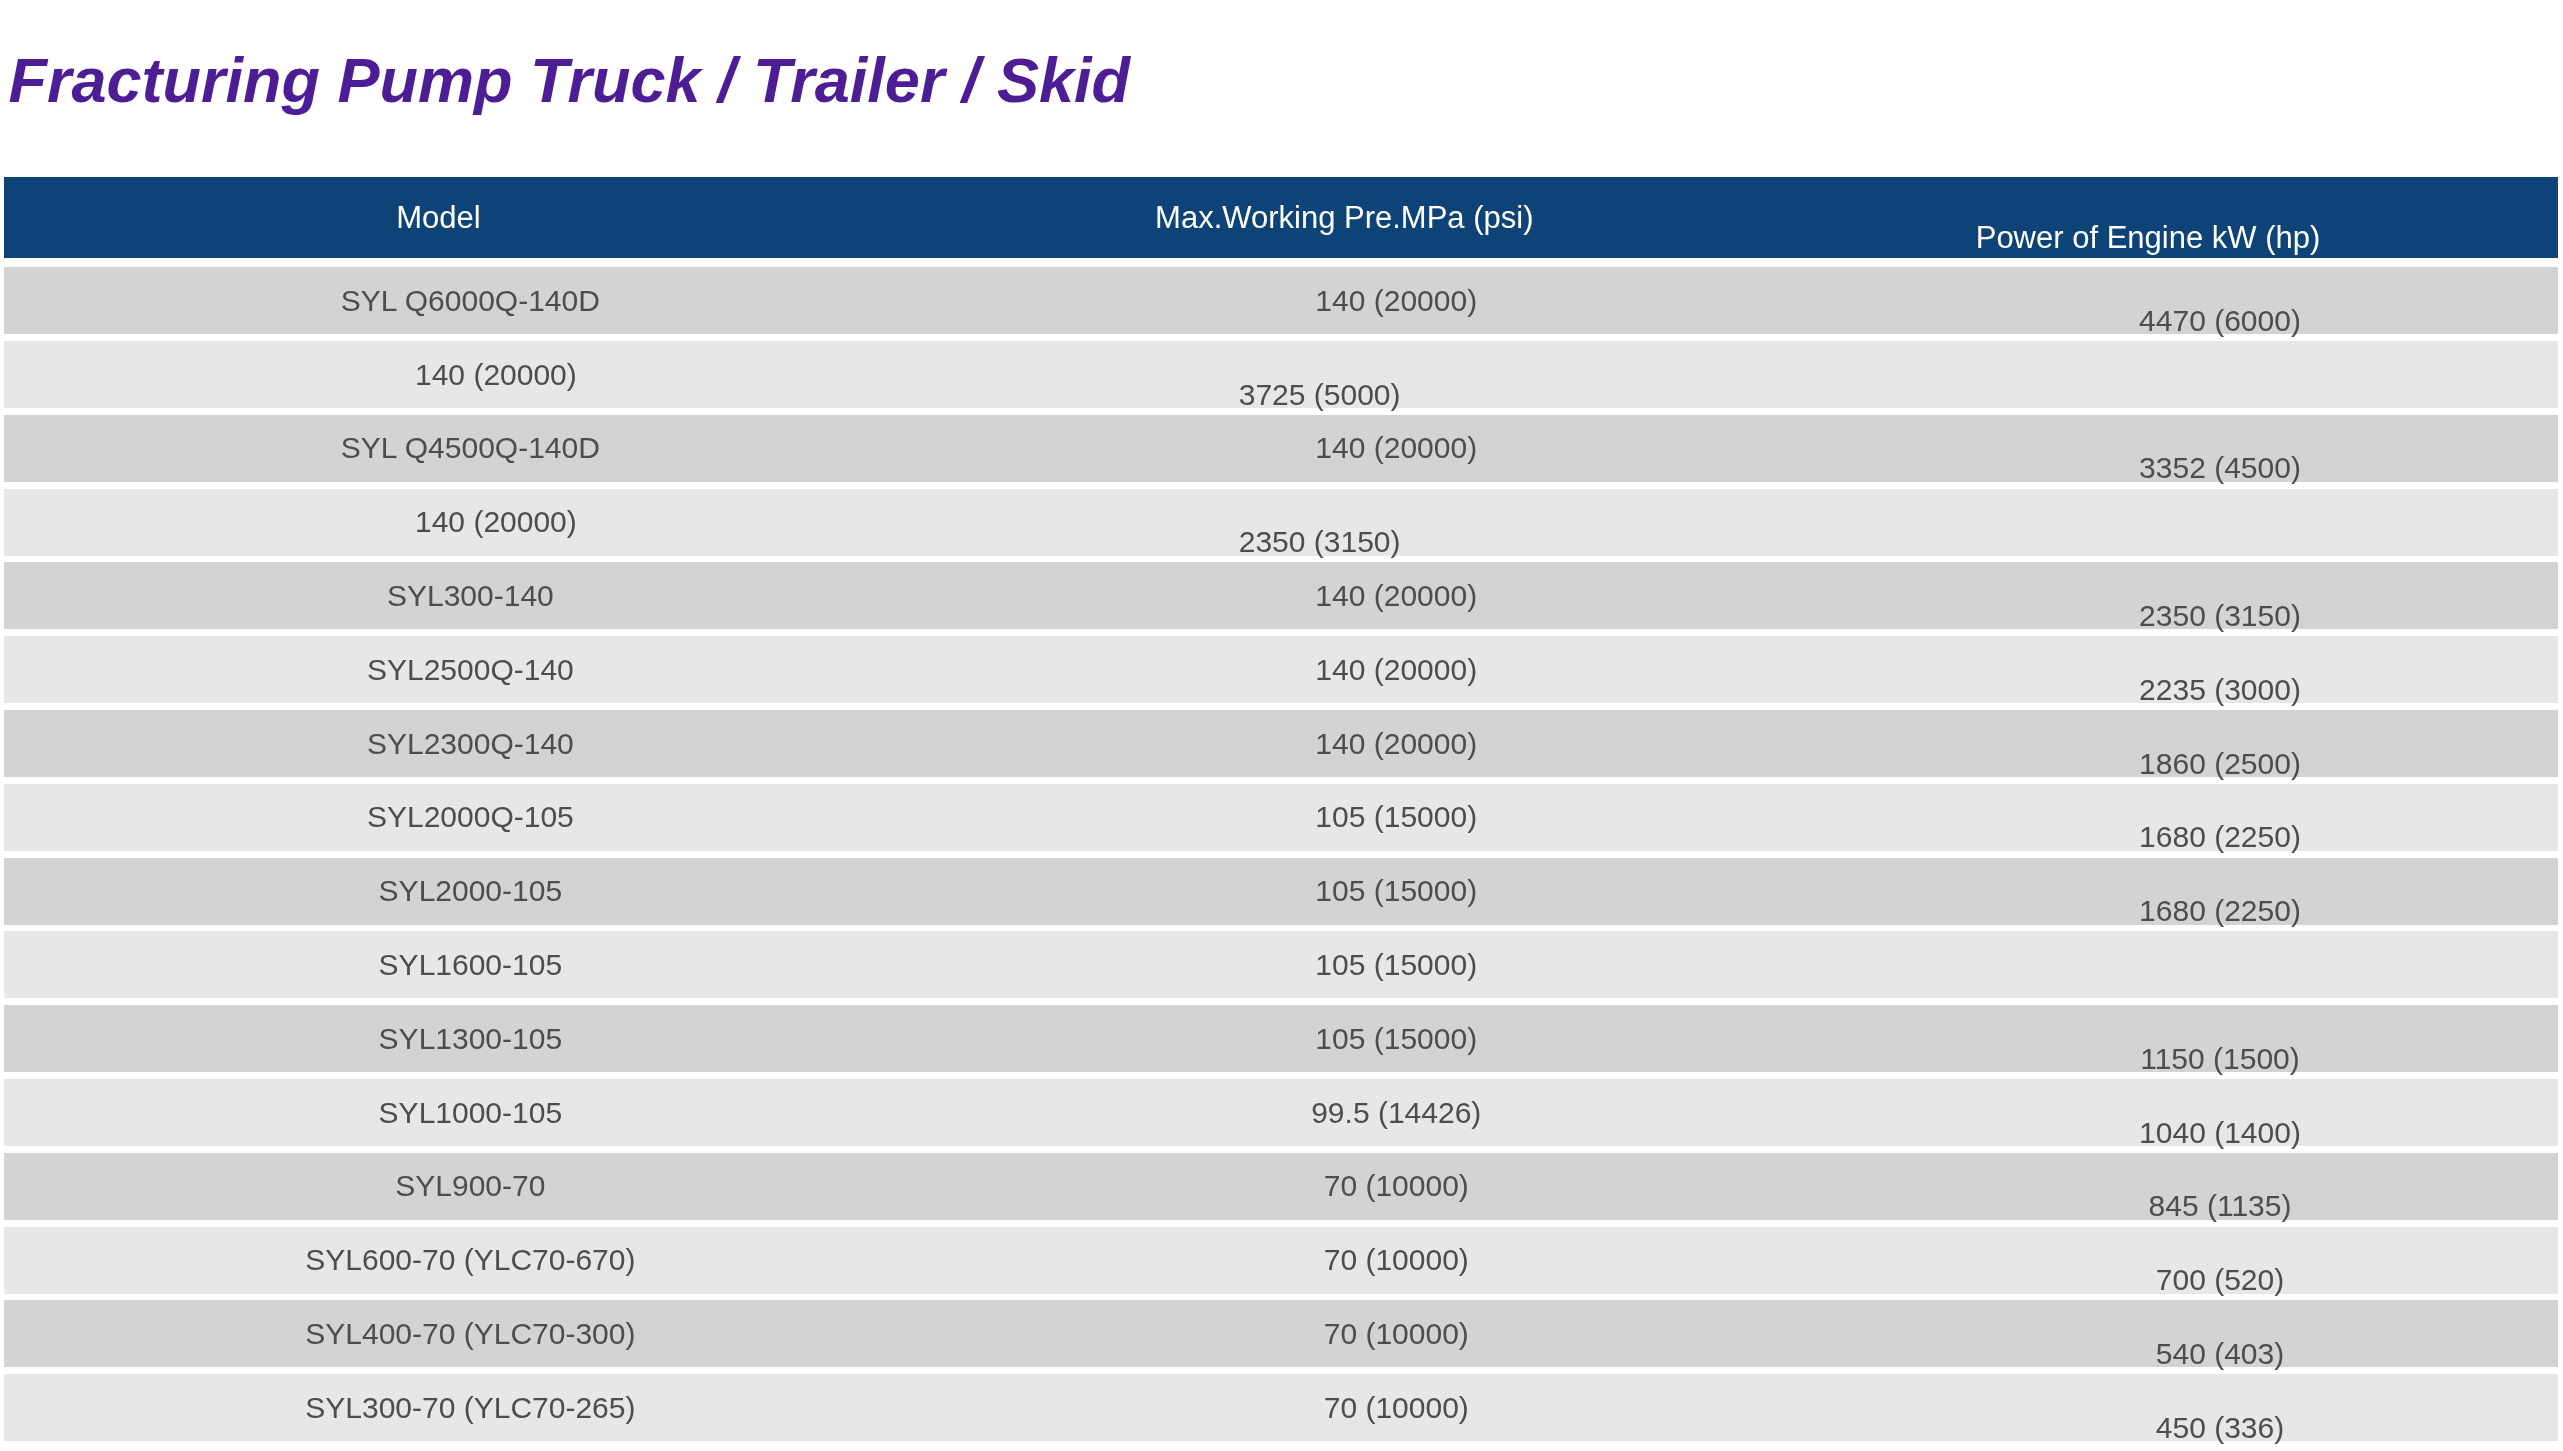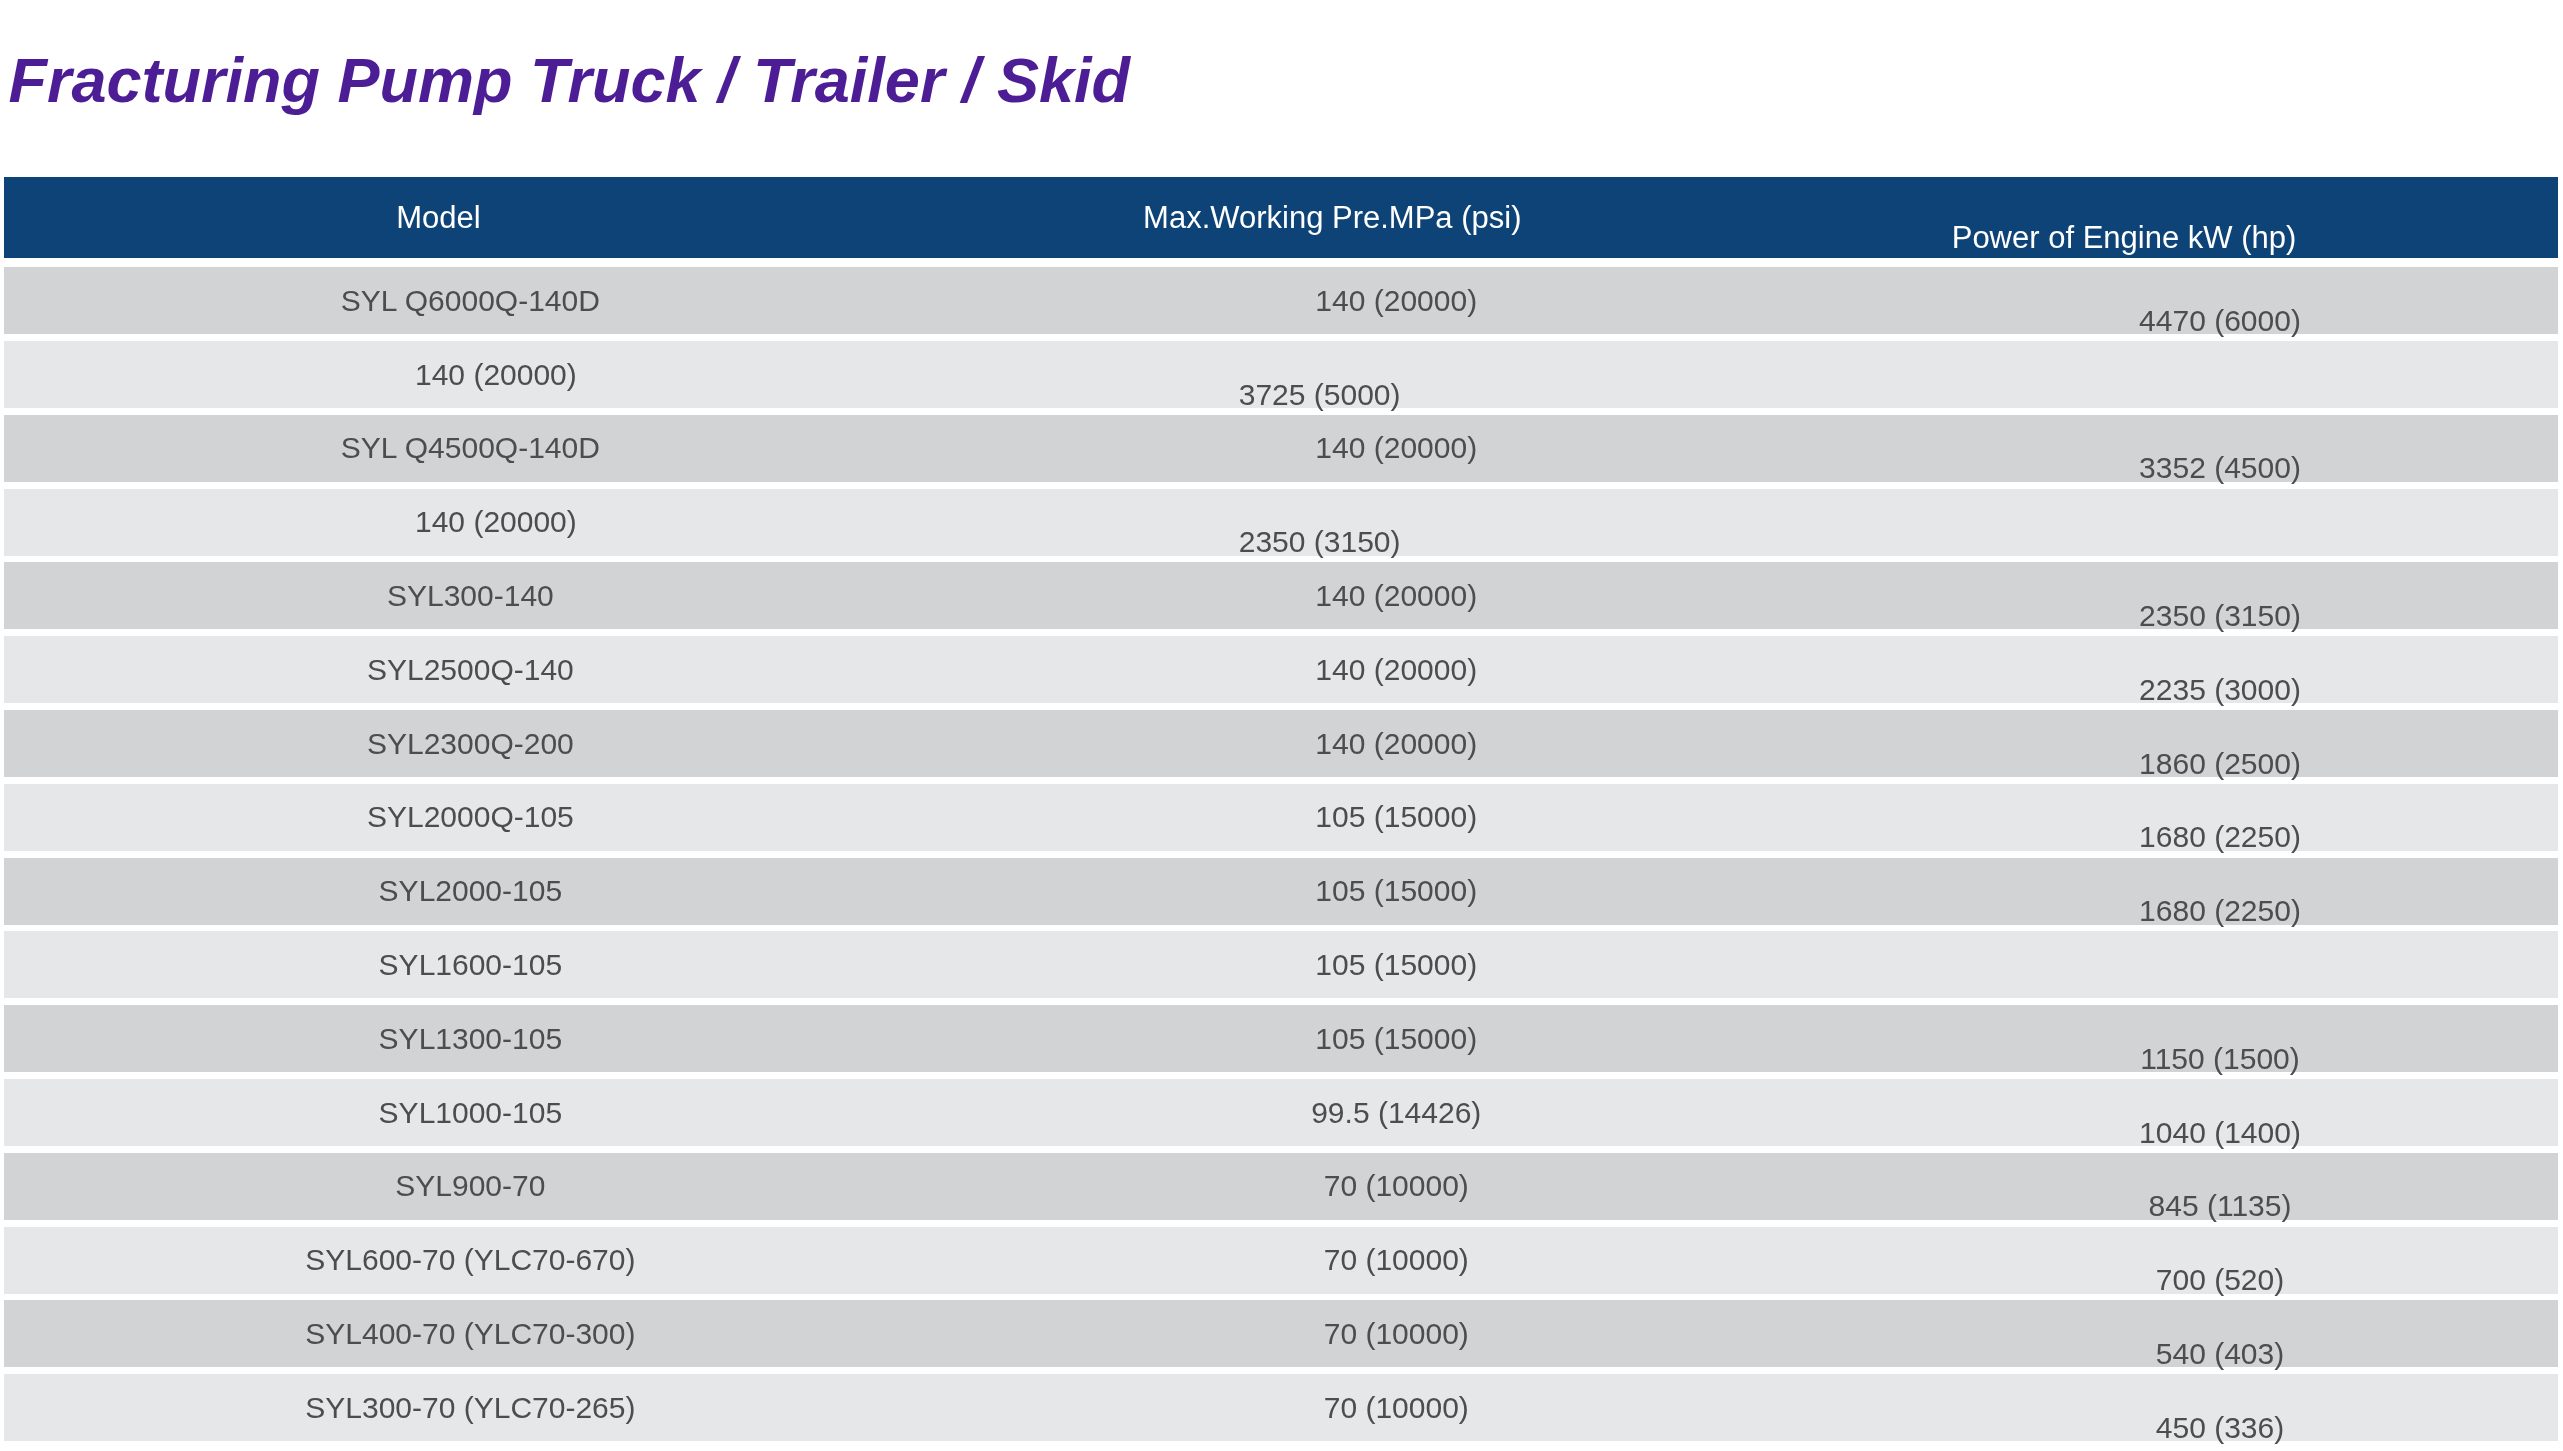--- a/index.html
+++ b/index.html
@@ -29,20 +29,21 @@
     left: 4.2px;
     top: 177px;
     width: 2554px;
   }
   .header-row {
     height: 81px;
     background: #0E4377;
     display: flex;
     align-items: stretch;
     margin-bottom: 9.3px;
+    gap: 12px;
   }
   .header-row .cell {
     color: #ffffff;
     font-size: 31px;
   }
   .rows .row {
     height: 67px;
     display: flex;
     align-items: stretch;
     margin-bottom: 6.8px;
@@ -108,21 +109,21 @@
       <div class="cell c3">2350 (3150)</div>
     </div>
 
     <div class="row">
       <div class="cell c1">SYL2500Q-140</div>
       <div class="cell c2">140 (20000)</div>
       <div class="cell c3">2235 (3000)</div>
     </div>
 
     <div class="row">
-      <div class="cell c1">SYL2300Q-200</div>
+      <div class="cell c1">SYL2300Q-140</div>
       <div class="cell c2">140 (20000)</div>
       <div class="cell c3">1860 (2500)</div>
     </div>
 
     <div class="row">
       <div class="cell c1">SYL2000Q-105</div>
       <div class="cell c2">105 (15000)</div>
       <div class="cell c3">1680 (2250)</div>
     </div>
 

